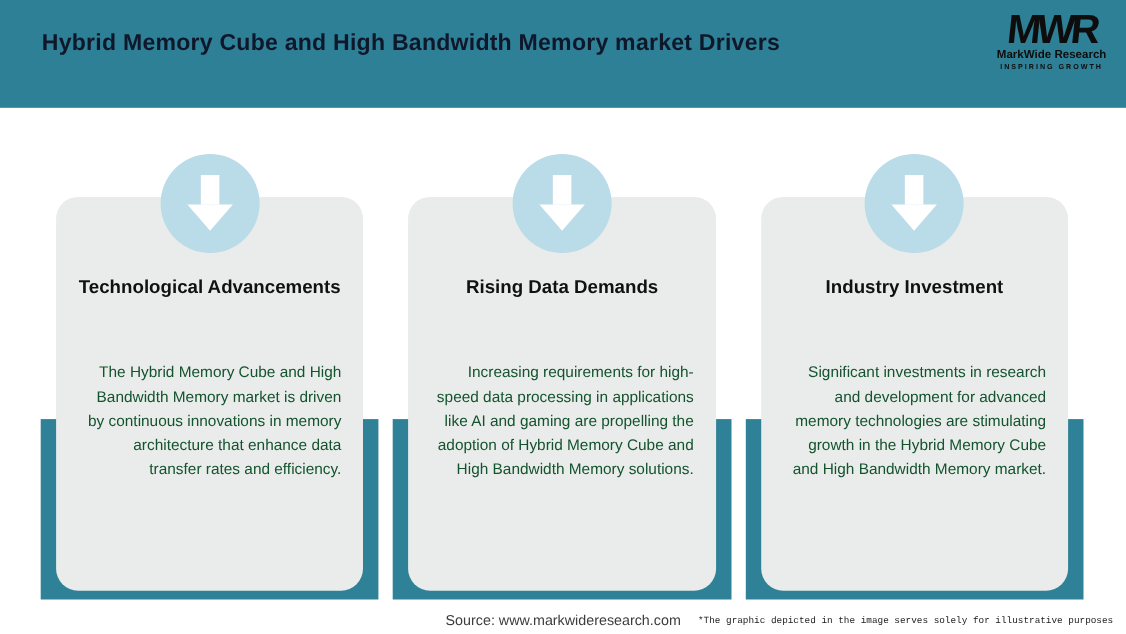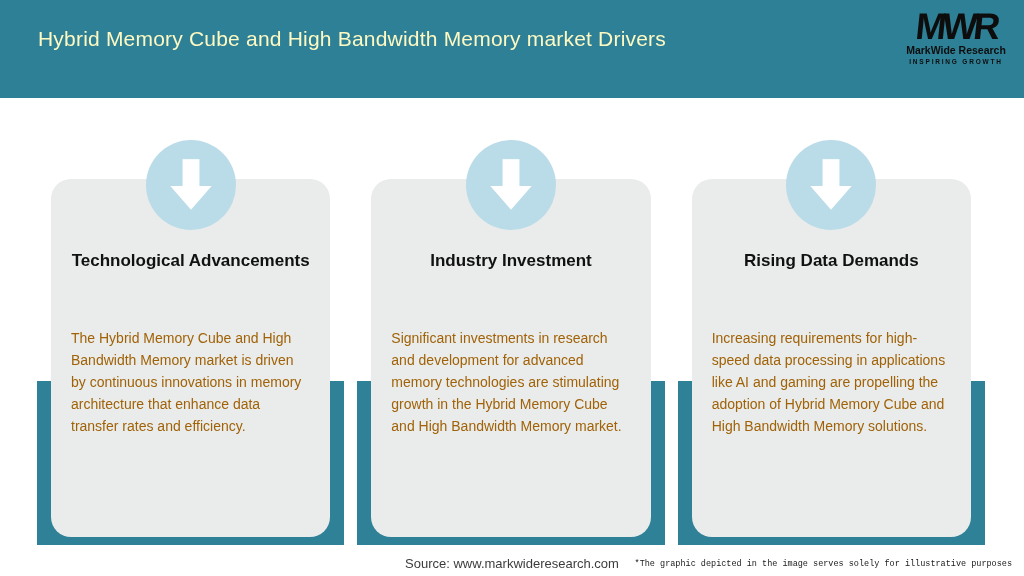--- a/index.html
+++ b/index.html
@@ -14,23 +14,23 @@
   
   .header {
     position: absolute;
     top: 0; left: 0;
     width: 1024px; height: 98px;
     background: #2e8096;
   }
   .page-title {
     position: absolute;
     left: 38px; top: 27px;
-    color: #fef9c3;
+    color: #0f172a;
     font-size: 21px;
-    font-weight: normal;
+    font-weight: bold;
     letter-spacing: 0.2px;
   }
   .logo {
     position: absolute;
     top: 8px; right: 18px;
     width: 100px;
     text-align: center;
     color: #0d0d0d;
   }
   .logo-mark {
@@ -96,22 +96,22 @@
     text-align: center;
     font-size: 17px;
     font-weight: bold;
     color: #111111;
     line-height: 20px;
   }
   .card-desc {
     margin-top: 56px;
     font-size: 14px;
     line-height: 22px;
-    color: #a16207;
-    text-align: left;
+    color: #14532d;
+    text-align: right;
   }
 
   
   .source-line {
     position: absolute;
     left: 0; top: 556px;
     width: 1024px;
     text-align: center;
     font-size: 13px;
     font-weight: normal;
@@ -155,35 +155,35 @@
 
   <div class="column">
     <div class="back-panel"></div>
     <div class="icon-circle">
       <svg width="46" height="58" viewBox="0 0 60 70">
         <rect x="19" y="0" width="22" height="35" fill="#ffffff"></rect>
         <polygon points="3,35 57,35 30,66" fill="#ffffff"></polygon>
       </svg>
     </div>
     <div class="card">
-      <div class="card-title">Industry Investment</div>
-      <div class="card-desc">Significant investments in research and development for advanced memory technologies are stimulating growth in the Hybrid Memory Cube and High Bandwidth Memory market.</div>
+      <div class="card-title">Rising Data Demands</div>
+      <div class="card-desc">Increasing requirements for high-speed data processing in applications like AI and gaming are propelling the adoption of Hybrid Memory Cube and High Bandwidth Memory solutions.</div>
     </div>
   </div>
 
   <div class="column">
     <div class="back-panel"></div>
     <div class="icon-circle">
       <svg width="46" height="58" viewBox="0 0 60 70">
         <rect x="19" y="0" width="22" height="35" fill="#ffffff"></rect>
         <polygon points="3,35 57,35 30,66" fill="#ffffff"></polygon>
       </svg>
     </div>
     <div class="card">
-      <div class="card-title">Rising Data Demands</div>
-      <div class="card-desc">Increasing requirements for high-speed data processing in applications like AI and gaming are propelling the adoption of Hybrid Memory Cube and High Bandwidth Memory solutions.</div>
+      <div class="card-title">Industry Investment</div>
+      <div class="card-desc">Significant investments in research and development for advanced memory technologies are stimulating growth in the Hybrid Memory Cube and High Bandwidth Memory market.</div>
     </div>
   </div>
 
 </div>
 
 <div class="source-line">Source: www.markwideresearch.com</div>
 <div class="disclaimer">*The graphic depicted in the image serves solely for illustrative purposes</div>
 
 </body></html>

